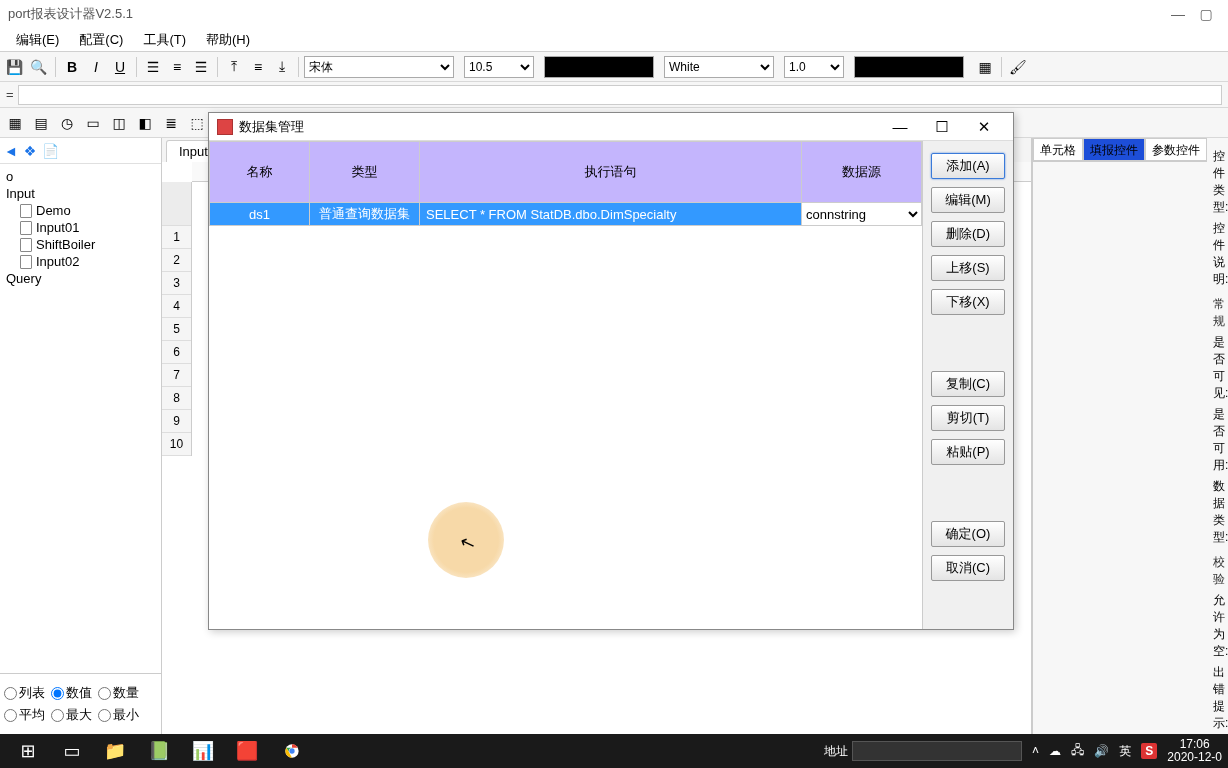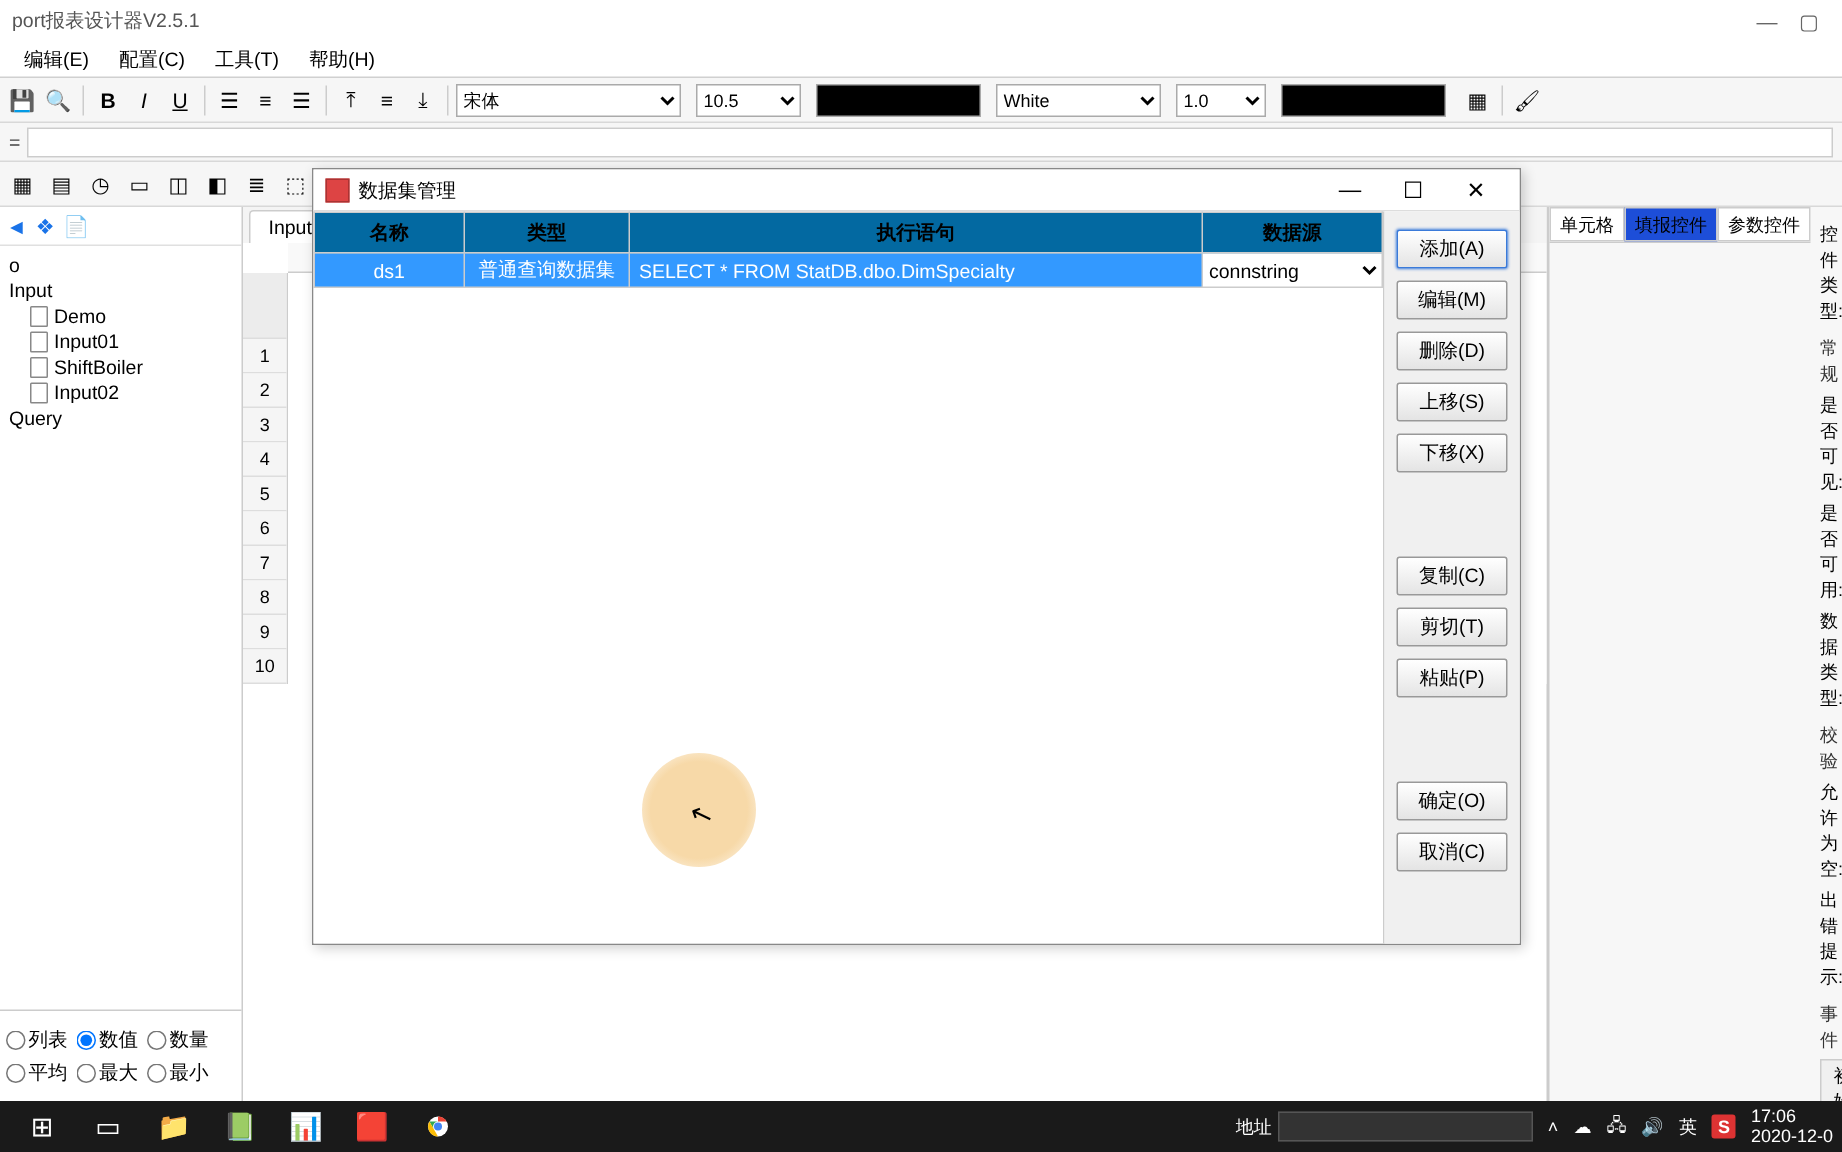--- a/index.html
+++ b/index.html
@@ -74,21 +74,21 @@
 
 
 .modal { position: absolute; left: 208px; top: 112px; width: 806px; height: 518px; background: #f0f0f0; border: 1px solid #888; box-shadow: 2px 2px 8px rgba(0,0,0,0.2); display: flex; flex-direction: column; }
 .modal-title { height: 28px; background: #fff; display: flex; align-items: center; padding: 0 8px; font-size: 13px; border-bottom: 1px solid #ddd; }
 .modal-title .mico { width: 16px; height: 16px; background: #d44; border: 1px solid #a33; margin-right: 6px; }
 .modal-title .spacer { flex: 1; }
 .modal-title .wbtn { width: 42px; text-align: center; font-size: 15px; cursor: pointer; }
 .modal-body { flex: 1; display: flex; background: #fff; }
 .modal-table { flex: 1; border-right: 1px solid #ccc; }
 .modal-table table { width: 100%; border-collapse: collapse; font-size: 13px; }
-.modal-table th { background: #0369a1; border: 1px solid #ccc; padding: 4px; font-weight: bold; }
+.modal-table th { background: #c4b5fd; border: 1px solid #ccc; padding: 21px; font-weight: normal; }
 .modal-table td { border: 1px solid #ccc; padding: 2px 6px; }
 .modal-table tr.sel td { background: #3399ff; color: #fff; }
 .modal-table .ds-select { width: 100%; border: none; background: transparent; font-size: 13px; height: 18px; }
 .modal-btns { width: 90px; padding: 12px 8px; display: flex; flex-direction: column; gap: 8px; background: #f0f0f0; }
 .modal-btns button { height: 26px; font-size: 13px; border: 1px solid #999; background: linear-gradient(#fff,#e4e4e4); cursor: pointer; border-radius: 2px; }
 .modal-btns .gap { height: 40px; }
 .modal-btns button.primary { border: 1px solid #3a7ad9; box-shadow: 0 0 2px #3a7ad9; }
 
 
 .cursor-spot { position: absolute; left: 428px; top: 502px; width: 76px; height: 76px; border-radius: 50%; background: radial-gradient(circle, #f7d9a8 0%, #f7d9a8 60%, rgba(247,217,168,0) 100%); pointer-events: none; z-index: 50; }
@@ -274,20 +274,24 @@
     <div class="rp-tabs">
       <div class="t">单元格</div>
       <div class="t active">填报控件</div>
       <div class="t">参数控件</div>
     </div>
     <div class="rp-body">
       <div class="field-row">
         <label>控件类型:</label>
         <select><option>无</option></select>
         <button style="width:18px;height:20px">‥</button>
+      </div>
+      <div class="field-row" style="align-items:flex-start">
+        <label>控件说明:</label>
+        <textarea class="rp-textarea" style="height: 40px;"></textarea>
       </div>
 
       <div class="section-title">常规</div>
       <div class="field-row">
         <label>是否可见:</label>
         <input type="text" style="">
       </div>
       <div class="field-row">
         <label>是否可用:</label>
         <input type="text" style="">
@@ -398,18 +402,18 @@
     <div class="addr">
       <span>地址</span>
       <input type="text" style="">
     </div>
     <span>˄</span>
     <span>☁</span>
     <span>🖧</span>
     <span>🔊</span>
     <span>英</span>
     <span style="background:#d33;padding:1px 4px;border-radius:2px;font-weight:bold">S</span>
-    <div style="text-align:left;line-height:13px">
+    <div style="text-align:center;line-height:13px">
       <div>17:06</div>
       <div>2020-12-0</div>
     </div>
   </div>
 </div>
 
 </body></html>

